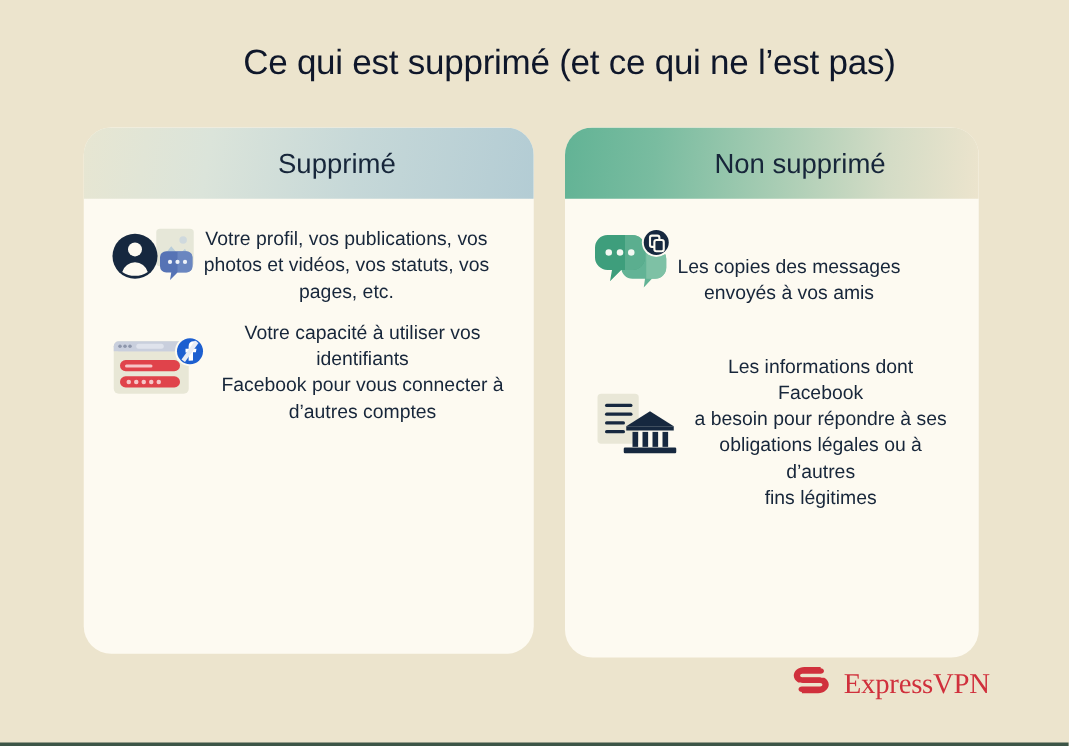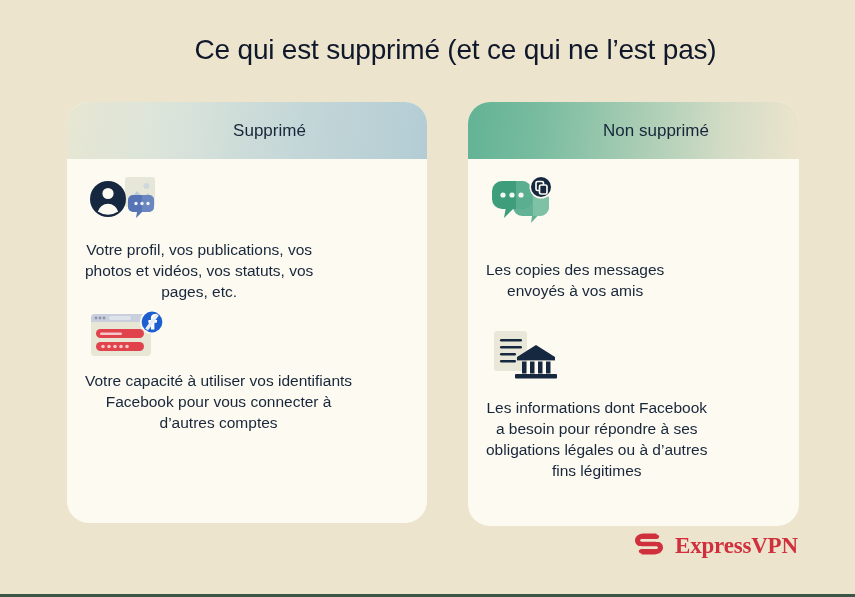--- a/index.html
+++ b/index.html
@@ -38,53 +38,53 @@
 
   
   .card {
     position: absolute;
     top: 102px;
     border-radius: 22px;
     overflow: hidden;
     background: #fdfaf1;
   }
   #card-left  { left: 67px;  width: 360px; height: 421px; }
-  #card-right { left: 468px; width: 331px; height: 424px; }
+  #card-right { left: 452px; width: 331px; height: 424px; }
 
   .card-header {
     height: 57px;
     width: 100%;
     display: flex;
     align-items: center;
     justify-content: center;
     box-sizing: border-box;
   }
   #header-left {
     background: linear-gradient(100deg, #e7e6d2 0%, #dbe4da 28%, #c6d8d8 60%, #b3ccd4 100%);
   }
   #header-right {
     background: linear-gradient(95deg, #62b395 0%, #79bca0 22%, #a9cdb4 52%, #d4dcc6 78%, #ece4cd 100%);
   }
   .card-header-title {
-    font-size: 17px;
+    font-size: 22px;
     color: #17263a;
     font-weight: 400;
     margin-left: 45px;
   }
 
   .card-body {
     padding: 0 18px;
     box-sizing: border-box;
     width: 100%;
   }
 
   .item {
     display: flex;
-    flex-direction: column;
-    align-items: flex-start;
+    flex-direction: row;
+    align-items: center;
   }
   .item-icon {
     position: relative;
   }
   .item-text {
     text-align: center;
     font-size: 15.5px;
     line-height: 21px;
     color: #17263a;
     white-space: pre-line;
@@ -109,21 +109,21 @@
     position: absolute;
     left: 632px;
     top: 529px;
     display: flex;
     align-items: center;
     gap: 9px;
   }
   #footer-logo .brand-text {
     font-family: "Liberation Serif", serif;
     font-size: 23px;
-    font-weight: 700;
+    font-weight: 400;
     color: #d0303c;
     letter-spacing: -0.2px;
   }
 </style>
 </head>
 <body>
 
 <div id="page">
 
   <div class="title">Ce qui est supprimé (et ce qui ne l’est pas)</div>

